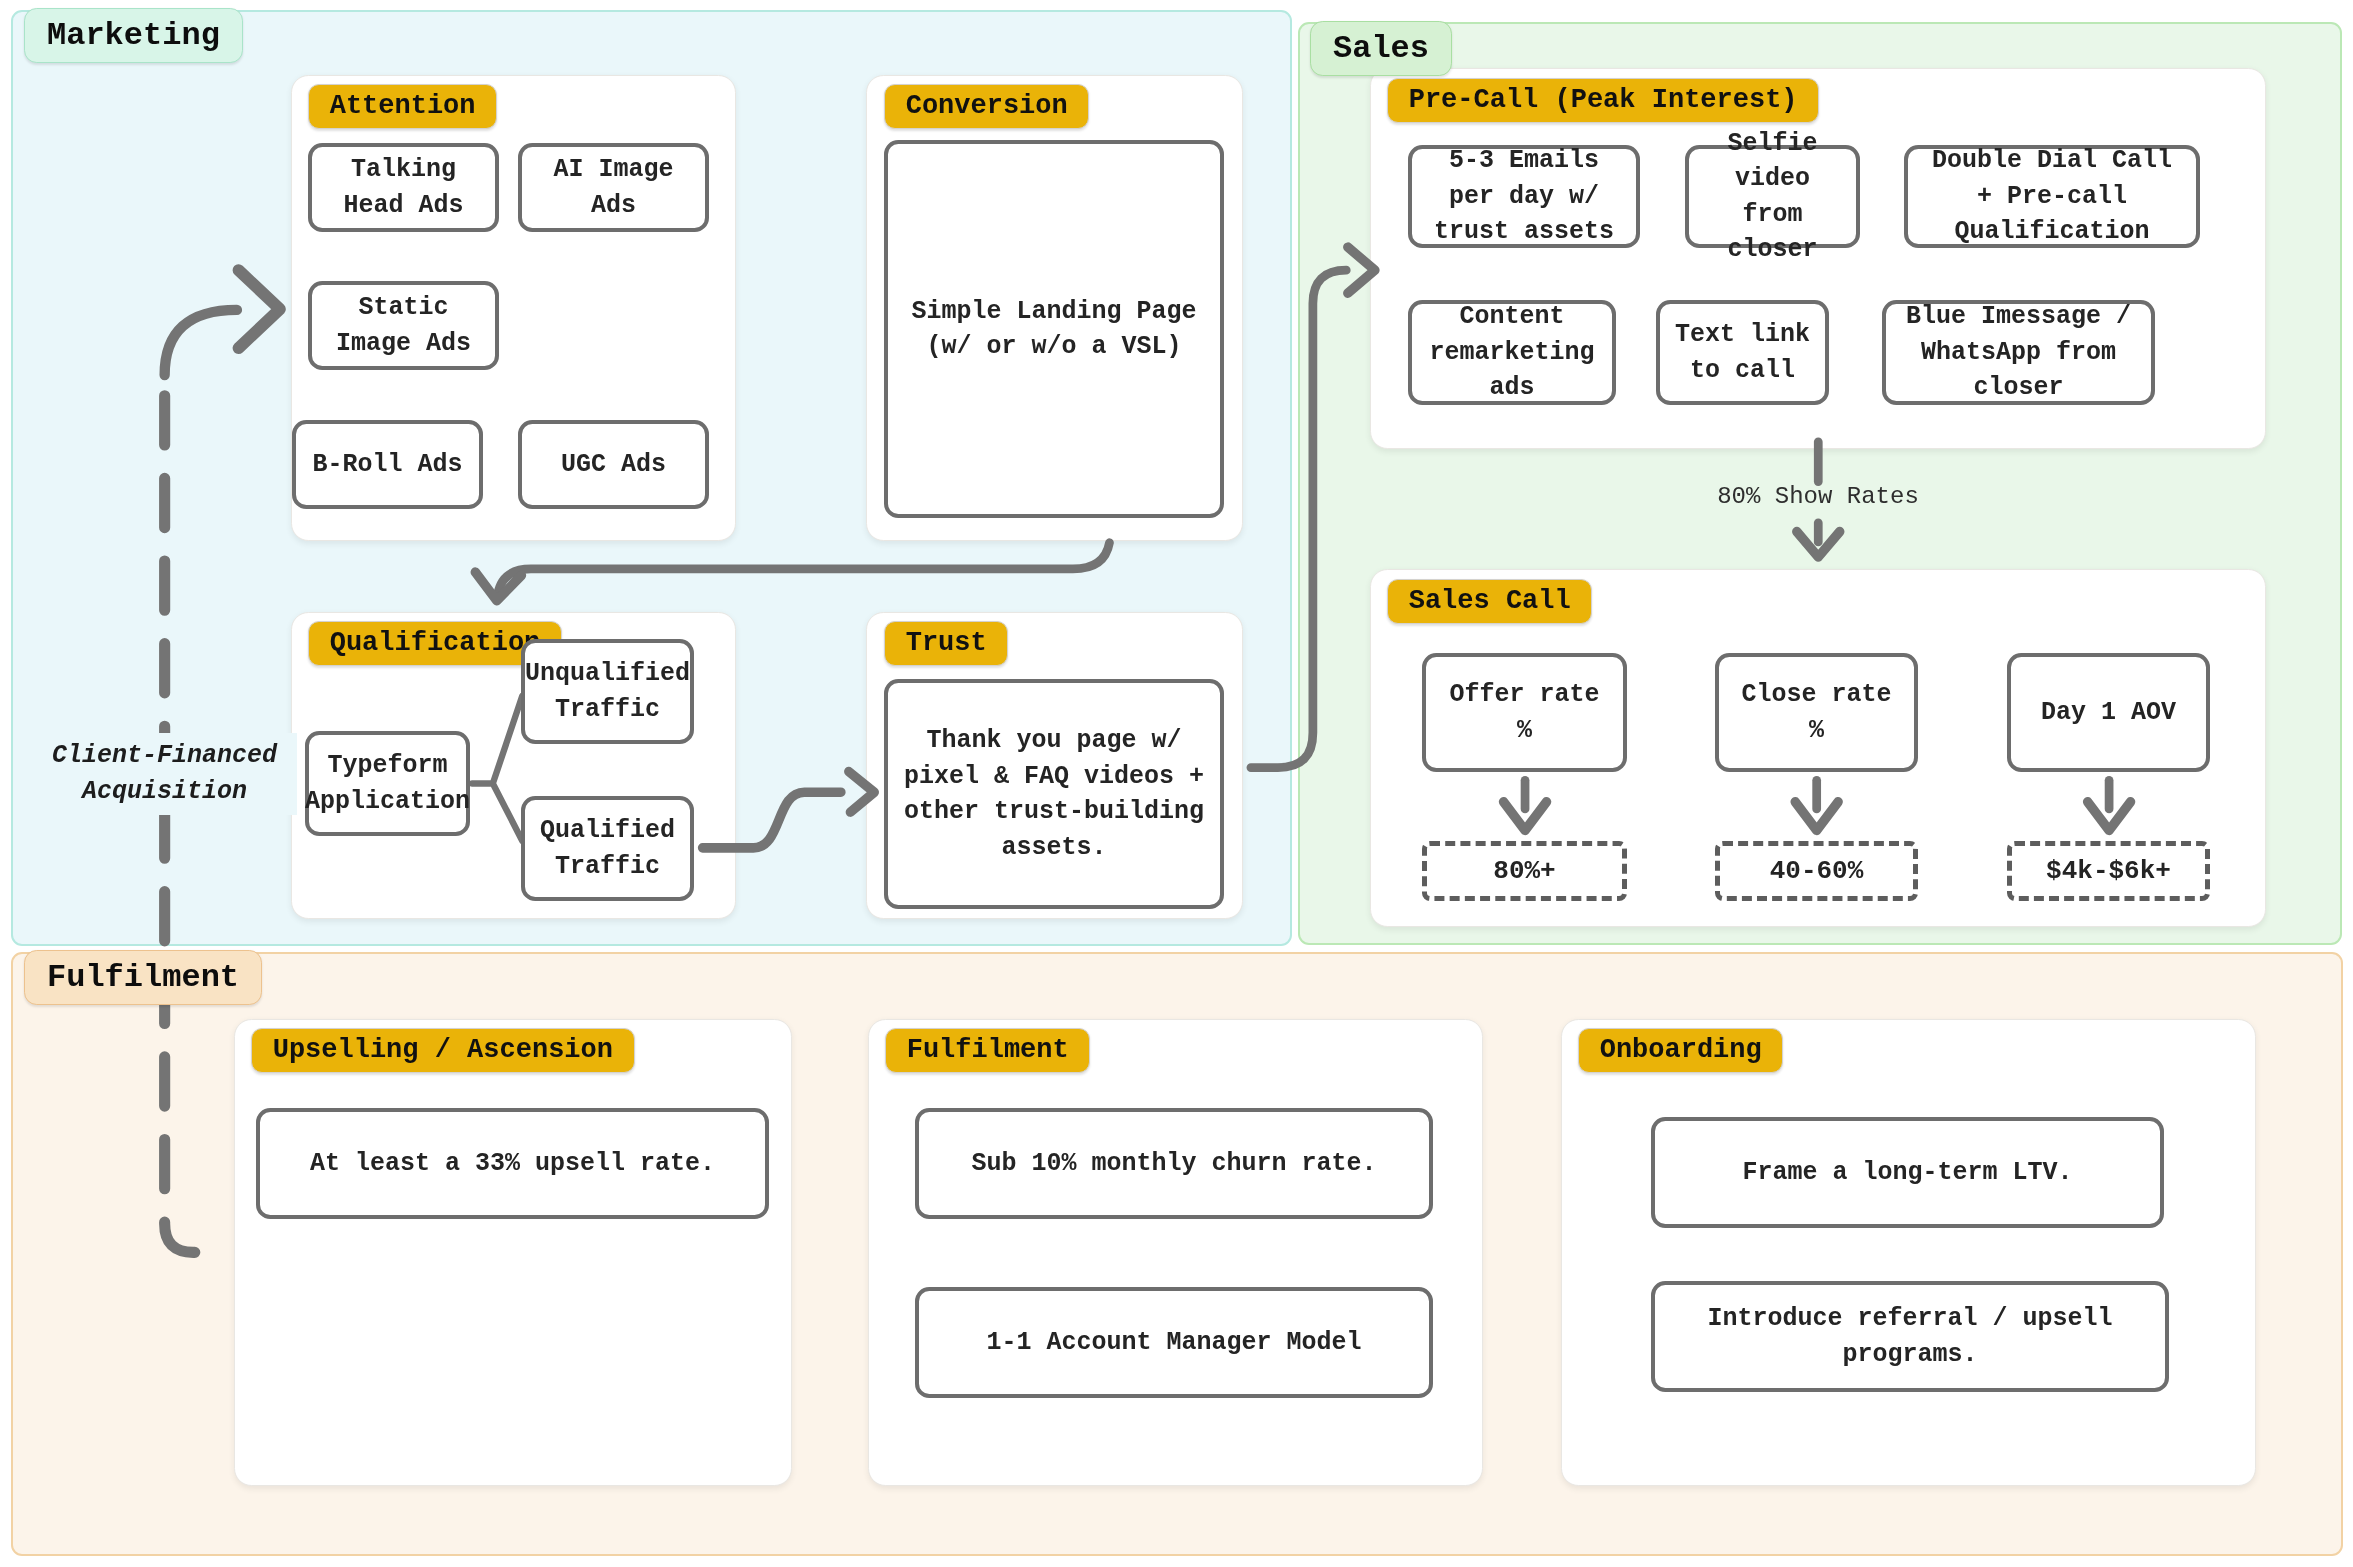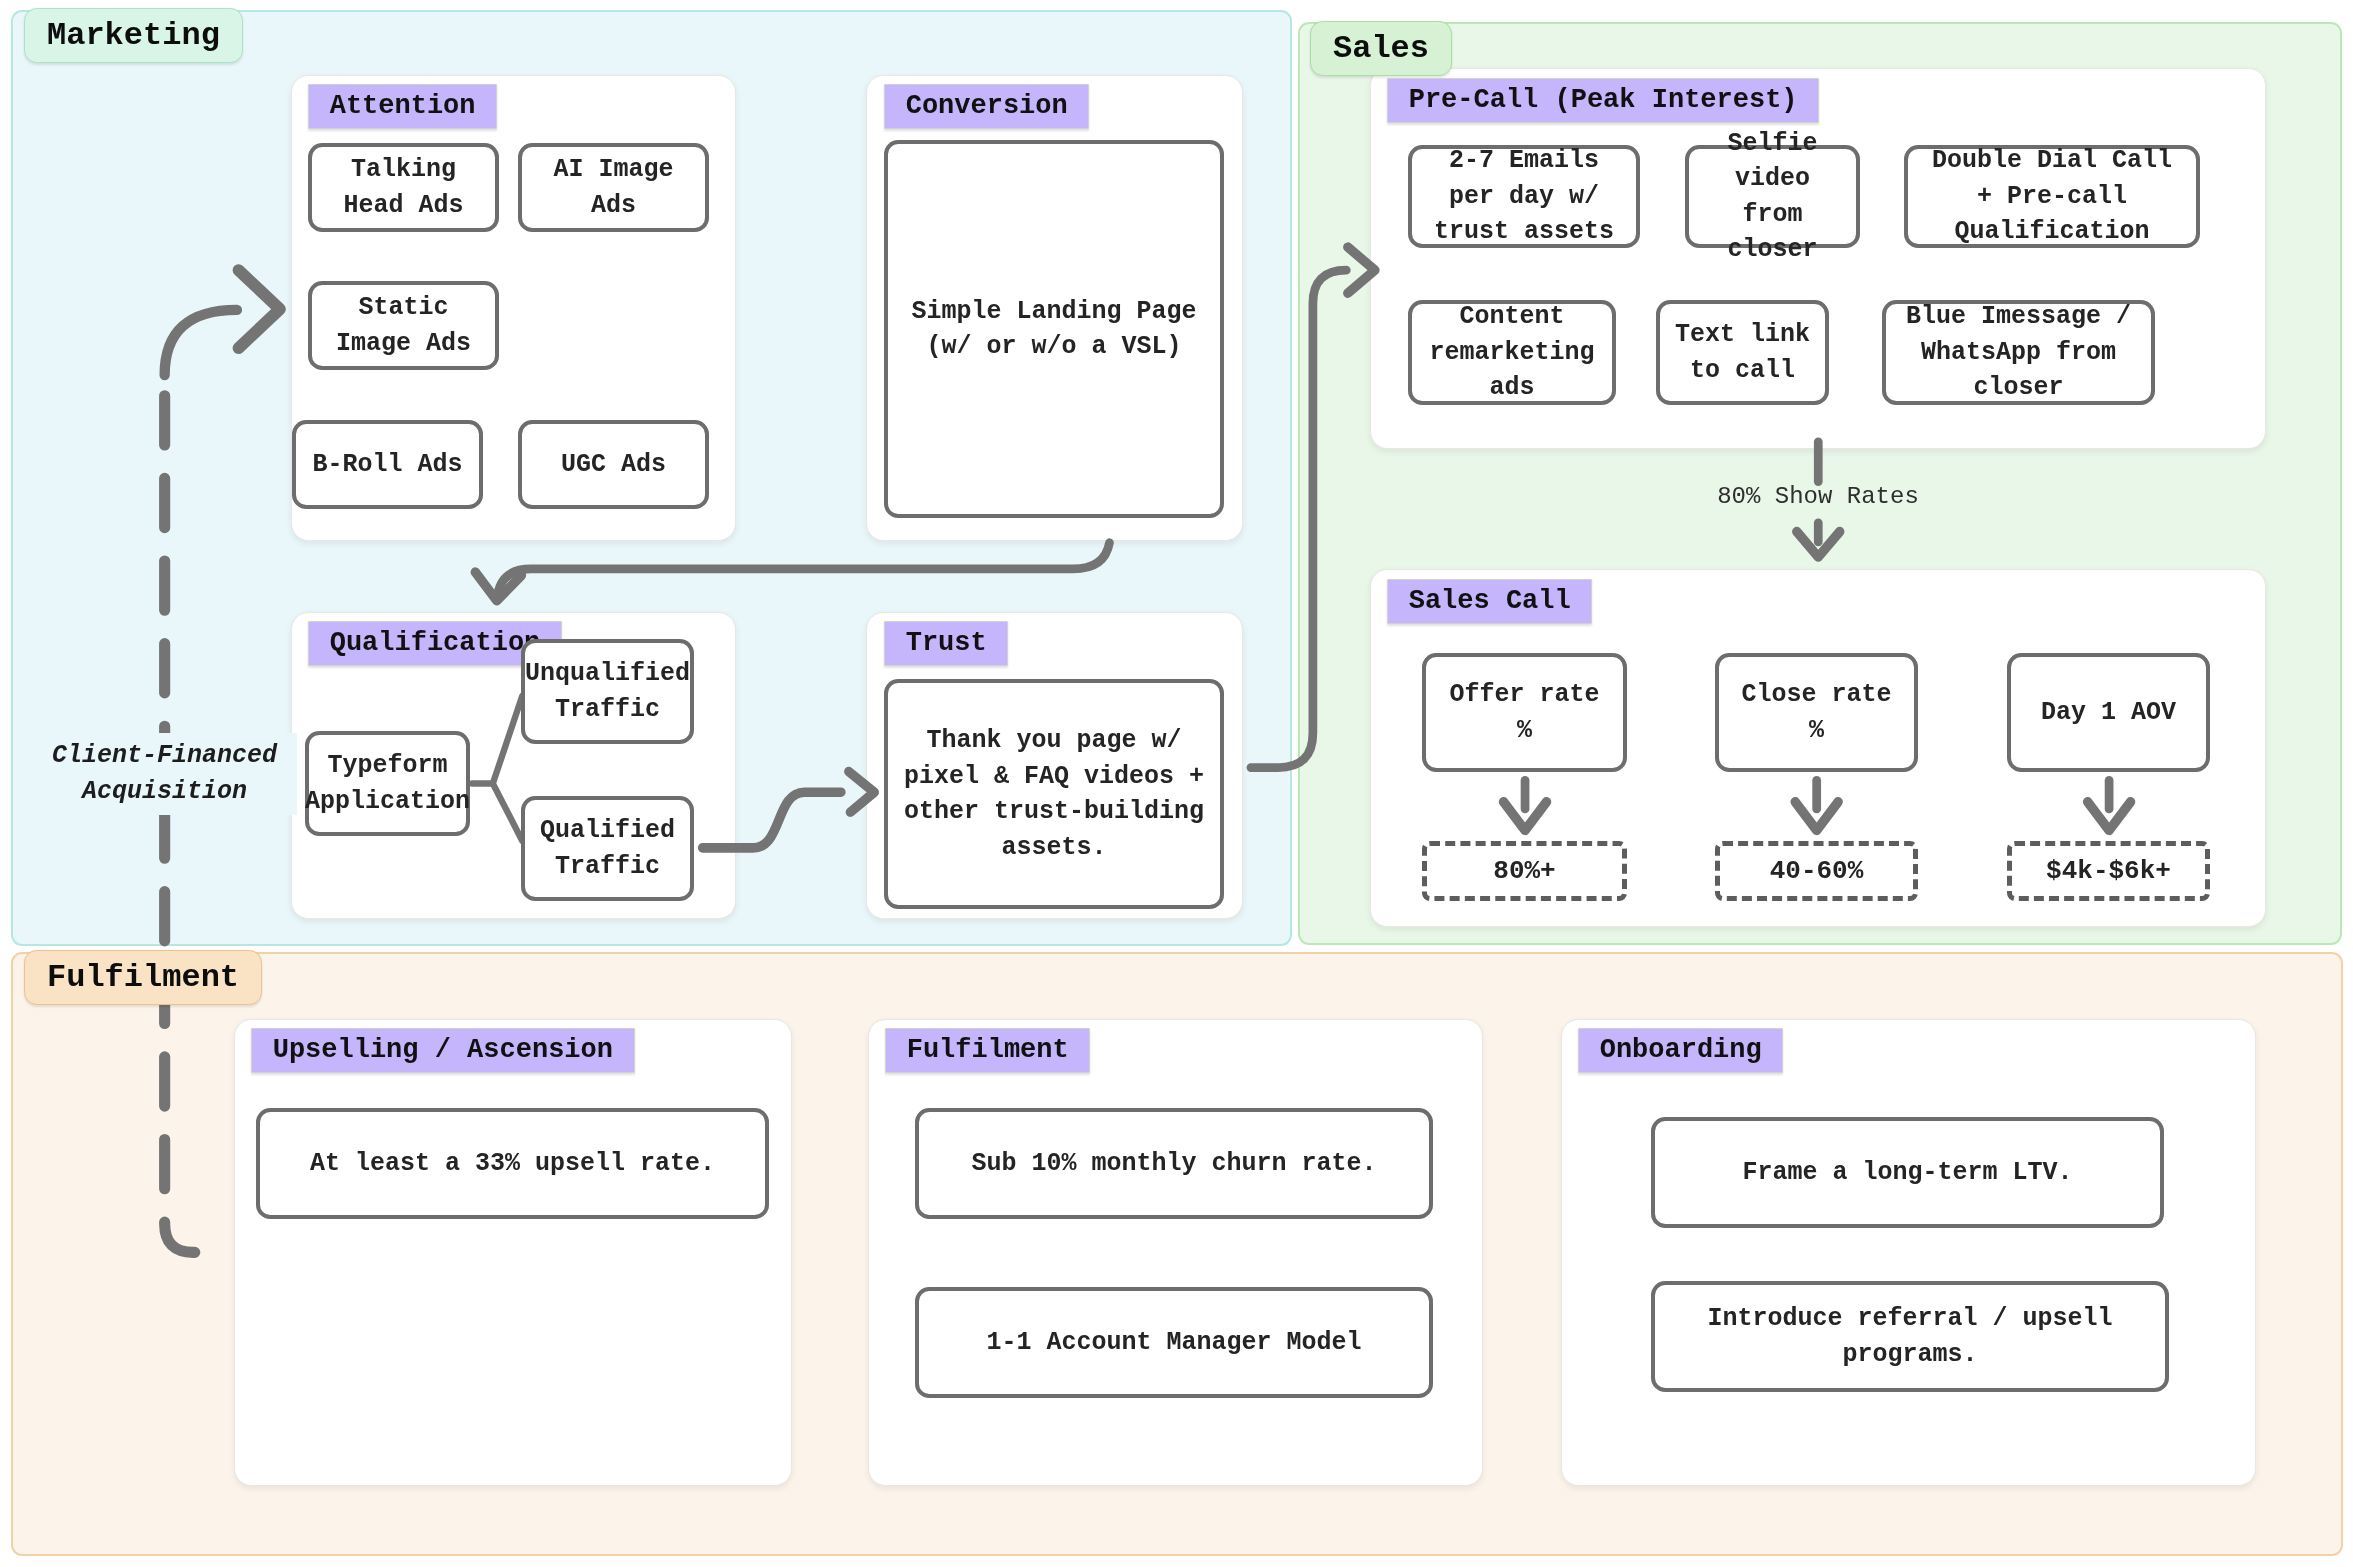--- a/index.html
+++ b/index.html
@@ -4,21 +4,21 @@
 <style>
   html,body{margin:0;padding:0;background:#ffffff;}
   body{font-family:"Liberation Sans",sans-serif;}
   #canvas{position:relative;width:2354px;height:1567px;background:#ffffff;overflow:hidden;font-family:Liberation Mono, monospace;}
   .section{position:absolute;border-radius:11px;border:2.4px solid;z-index:1;box-sizing:border-box;}
   .sec-marketing{background:#eaf7fa;border-color:#b5e9e0;}
   .sec-sales{background:#e9f7e9;border-color:#bbe8b5;}
   .sec-fulfilment{background:#fcf4ea;border-color:#f2d2a4;}
   .panel{position:absolute;background:#ffffff;border:1.6px solid #e9e7e3;border-radius:17.5px;
          box-shadow:0 2.4px 6.4px rgba(0,0,0,0.07);z-index:2;box-sizing:border-box;}
-  .pill{position:absolute;background:#c4b5fd;border:1.6px solid #d4d2ce;border-radius:1px;
+  .pill{position:absolute;background:#eab308;border:1.6px solid #d4d2ce;border-radius:11px;
         padding:6.4px 20.7px;font-size:27px;font-weight:700;color:#111;z-index:4;white-space:nowrap;
         box-shadow:0 1.6px 2.4px rgba(0,0,0,0.12);}
   .sec-label{position:absolute;border-radius:12.7px;padding:8px 22px;font-size:32px;font-weight:700;
         color:#0d0d0d;z-index:4;white-space:nowrap;border:1.6px solid;box-shadow:0 1.6px 2.4px rgba(0,0,0,0.10);}
   .lbl-marketing{background:#d8f5e8;border-color:#a9e4c9;}
   .lbl-sales{background:#d6f1d3;border-color:#a9dfa2;}
   .lbl-fulfilment{background:#f9e3c4;border-color:#edc28e;}
   .node{position:absolute;background:#ffffff;border:4.8px solid #6d6d6d;border-radius:14.3px;
         display:flex;align-items:center;justify-content:center;text-align:center;
         font-size:25px;font-weight:700;color:#242424;line-height:1.42;z-index:4;
@@ -95,21 +95,21 @@
   <div class="node" style="left:884px;top:140px;width:340px;height:378px">Simple Landing Page (w/ or w/o a VSL)</div>
 
   <div class="node" style="left:305px;top:731px;width:165px;height:105px">Typeform Application</div>
   <div class="node" style="left:521px;top:639px;width:173px;height:105px">Unqualified Traffic</div>
   <div class="node" style="left:521px;top:796px;width:173px;height:105px">Qualified Traffic</div>
 
   <div class="node" style="left:884px;top:679px;width:340px;height:230px">Thank you page w/ pixel &amp; FAQ videos + other trust-building assets.</div>
 
   <div class="note note-cfa" style="left:32px;top:733px;width:265px">Client-Financed Acquisition</div>
 
-  <div class="node" style="left:1408px;top:145px;width:232px;height:103px">2-7 Emails per day w/ trust assets</div>
+  <div class="node" style="left:1408px;top:145px;width:232px;height:103px">5-3 Emails per day w/ trust assets</div>
   <div class="node" style="left:1685px;top:145px;width:175px;height:103px">Selfie video from closer</div>
   <div class="node" style="left:1904px;top:145px;width:296px;height:103px">Double Dial Call + Pre-call Qualification</div>
   <div class="node" style="left:1408px;top:300px;width:208px;height:105px">Content remarketing ads</div>
   <div class="node" style="left:1656px;top:300px;width:173px;height:105px">Text link to call</div>
   <div class="node" style="left:1882px;top:300px;width:273px;height:105px">Blue Imessage / WhatsApp from closer</div>
 
   <div class="note note-show" style="left:1699px;top:483px;width:238px">80% Show Rates</div>
 
   <div class="node" style="left:1422px;top:653px;width:205px;height:119px">Offer rate %</div>
   <div class="node" style="left:1715px;top:653px;width:203px;height:119px">Close rate %</div>

